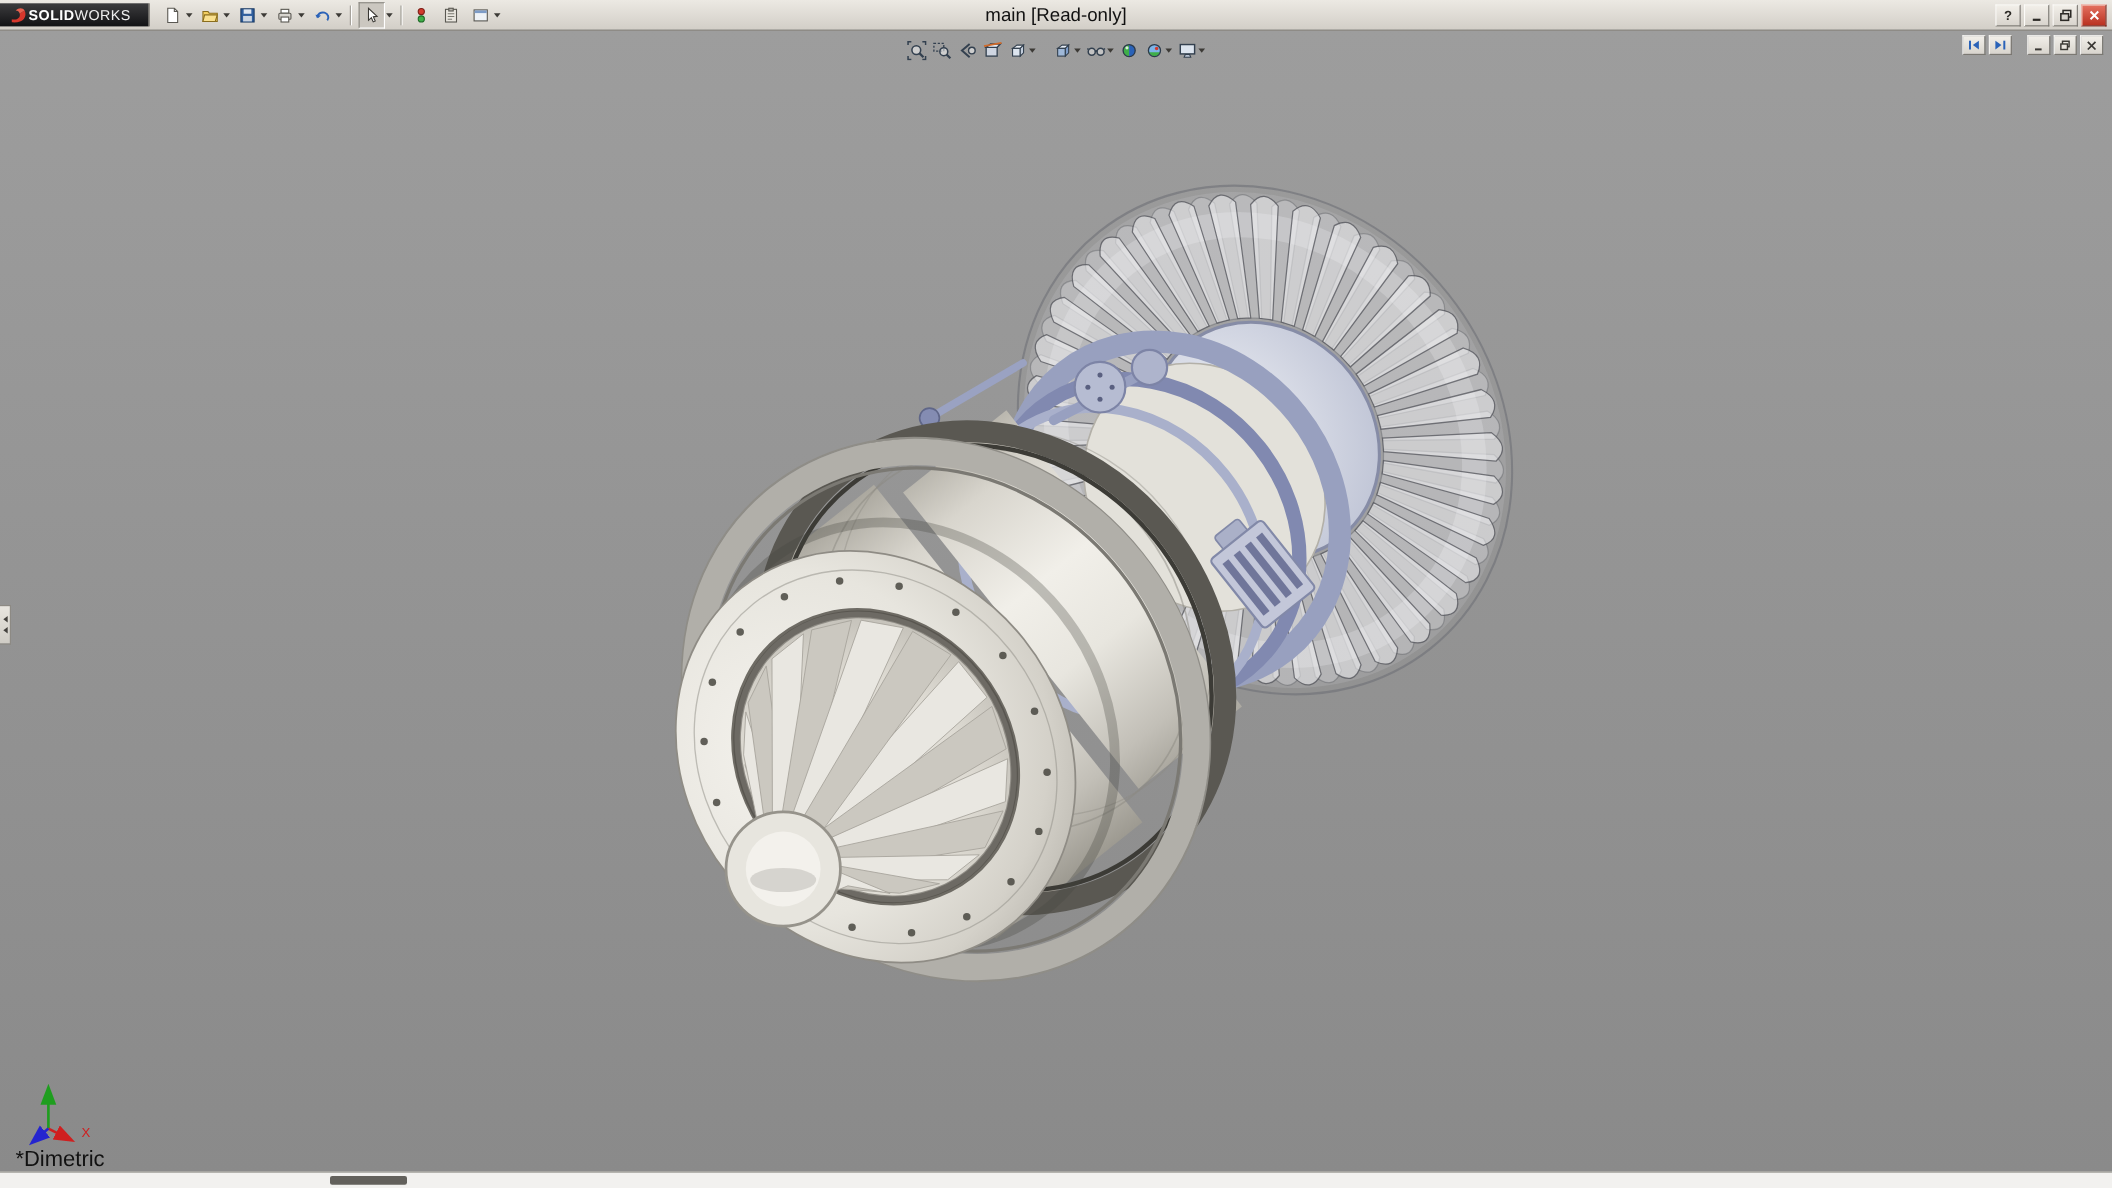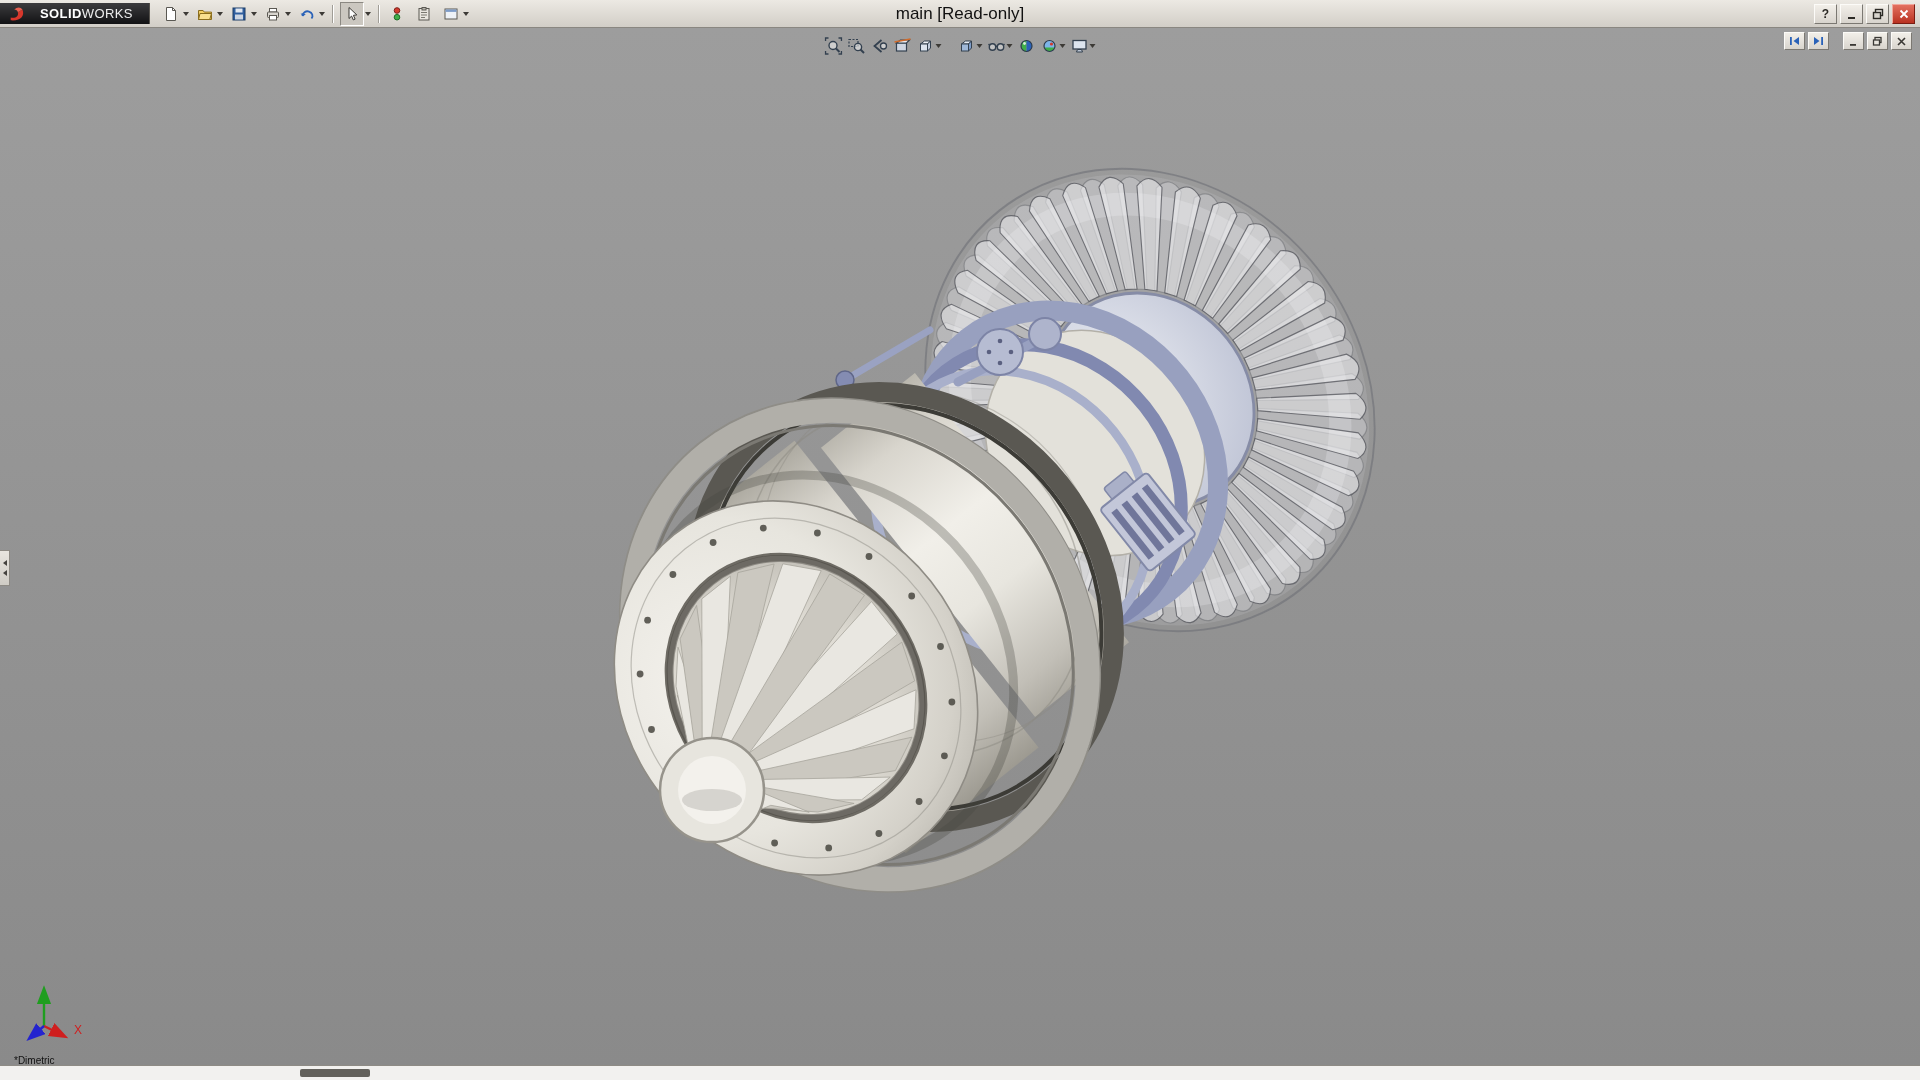--- a/index.html
+++ b/index.html
@@ -4,21 +4,21 @@
 <style>
   html,body{margin:0;padding:0;width:1920px;height:1080px;overflow:hidden;
     font-family:"Liberation Sans",sans-serif;background:#8a8a8a;}
   .app{position:absolute;inset:0;}
 
   
   .titlebar{position:absolute;top:0;left:0;right:0;height:27px;
     background:linear-gradient(#ece9e3,#d2cec7);border-bottom:1px solid #8a8781;
     display:flex;align-items:center;z-index:30;}
   .brand{height:21px;background:linear-gradient(#3c3c3e,#121214);display:flex;
-    align-items:center;gap:14px;padding:0 16px 0 8px;border-right:1px solid #55524c;}
+    align-items:center;gap:0;padding:0 16px 0 8px;border-right:1px solid #55524c;}
   .brand-text{color:#fff;font-size:13px;letter-spacing:.4px;white-space:nowrap;}
   .brand-text .solid{font-weight:700;}
   .brand-text .works{font-weight:400;opacity:.92;}
   .toolbar{display:flex;align-items:center;height:27px;padding-left:8px;gap:1px;}
   .tool{display:flex;align-items:center;padding:0 2px;height:24px;}
   .tb{width:22px;height:22px;display:flex;align-items:center;justify-content:center;}
   .tb.pressed{border:1px solid;border-color:#8b8882 #ffffff #ffffff #8b8882;background:#cbc7c0;}
   .caret{width:0;height:0;border-left:3px solid transparent;border-right:3px solid transparent;
     border-top:4px solid #3c3a36;margin-left:1px;}
   .sep{width:1px;height:18px;background:#a09d96;box-shadow:1px 0 0 #fff;margin:0 4px;}
@@ -51,21 +51,21 @@
 
   
   .edgetab{position:absolute;left:0;top:523px;width:9px;height:34px;
     background:linear-gradient(#e8e5df,#cfccc5);border:1px solid #8d8a84;border-left:none;
     display:flex;flex-direction:column;align-items:center;justify-content:center;gap:4px;z-index:5;}
   .tri-l{width:0;height:0;border-top:3px solid transparent;border-bottom:3px solid transparent;
     border-right:4px solid #44423e;}
 
   
   .triad{position:absolute;left:2px;bottom:14px;z-index:5;}
-  .viewlabel{position:absolute;left:14px;bottom:0px;font-size:10px;color:#111;z-index:5;margin-top:36px;}
+  .viewlabel{position:absolute;left:14px;bottom:0px;font-size:20px;color:#111;z-index:5;margin-top:36px;}
 
   
   .statusbar{position:absolute;left:0;right:0;bottom:0;height:14px;background:#f2f1ef;
     border-top:1px solid #8e8b85;z-index:30;}
   .chip{position:absolute;left:300px;top:3px;width:70px;height:8px;background:#63615c;border-radius:2px;}
 
   .blades path{fill:rgba(248,248,250,0.5);stroke:rgba(80,82,88,0.75);stroke-width:1.2;}
   .blades.back path{fill:rgba(240,240,244,0.28);stroke:rgba(90,92,98,0.4);}
   svg{display:block;}
 </style>

